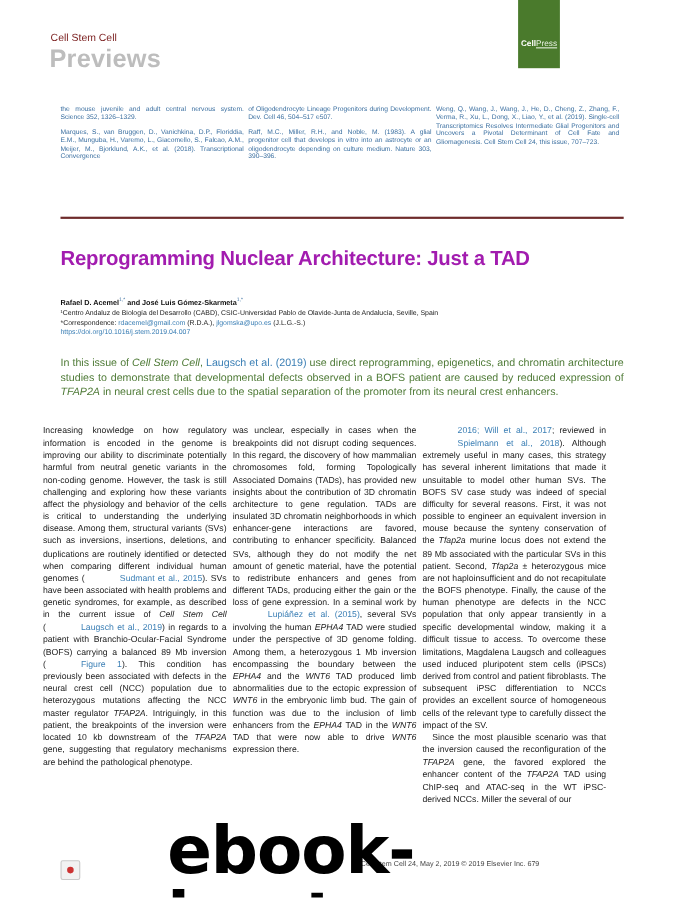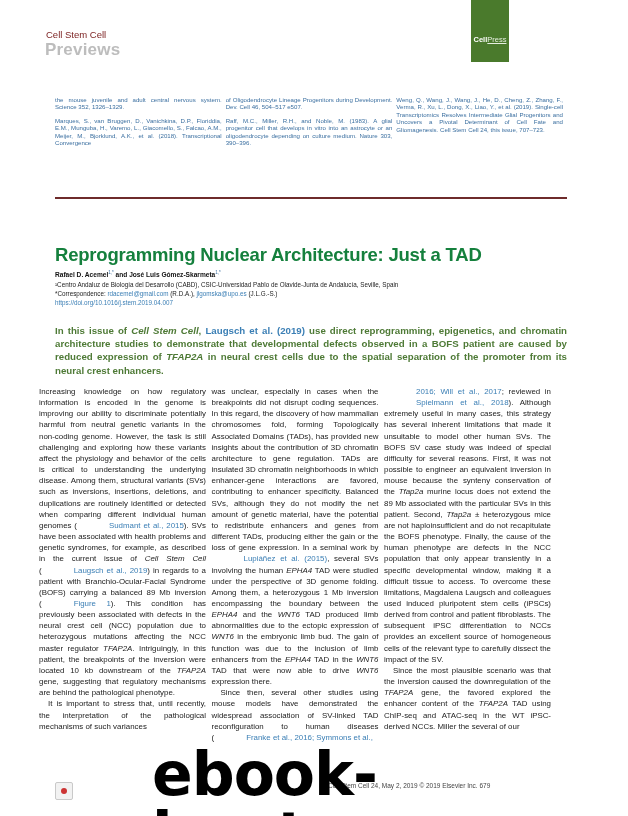--- a/index.html
+++ b/index.html
@@ -1,38 +1,38 @@
 <!DOCTYPE html>
 <html><head>
 <meta charset="utf-8">
 <style>
   html, body { margin: 0; padding: 0; background: #ffffff; }
   body { width: 628px; height: 816px; position: relative; overflow: hidden;
          font-family: "Liberation Sans", sans-serif; color: #222; }
   .journal-name { position: absolute; left: 46px; top: 29px; font-size: 9.5px; color: #7a1e1e; }
-  .section-name { position: absolute; left: 45px; top: 40px; font-size: 17px; font-weight: bold; color: #bdbdbd; letter-spacing: 0.2px; }
+  .section-name { position: absolute; left: 45px; top: 40px; font-size: 23px; font-weight: bold; color: #bdbdbd; letter-spacing: 0.2px; }
   .cellpress { position: absolute; left: 471px; top: 0; width: 38px; height: 62px; background: #4a7a2c;
                display: flex; align-items: flex-end; justify-content: center; padding-bottom: 18px; box-sizing: border-box; }
   .cellpress span { color: #fff; font-size: 7.5px; font-weight: bold; }
   .cellpress span.light { font-weight: normal; color: #e6efe0; text-decoration: underline; }
 
   .refs { position: absolute; top: 96px; left: 55px; width: 512px; display: flex; gap: 0; }
   .ref-col { width: 170px; margin-right: 4px; font-size: 6.1px; line-height: 7.4px; color: #3b6fa0; text-align: justify; }
   .ref-col p { margin: 0 0 6px 0; }
 
   .rule { position: absolute; left: 55px; top: 197px; width: 512px; height: 2px; background: #6e2b2b; }
 
-  .title { position: absolute; left: 55px; top: 244px; font-size: 18.5px; font-weight: bold; color: #15803d; letter-spacing: -0.2px; }
+  .title { position: absolute; left: 55px; top: 224px; font-size: 18.5px; font-weight: bold; color: #a21caf; letter-spacing: -0.2px; }
   .authors { position: absolute; left: 55px; top: 270px; font-size: 6.6px; color: #111; font-weight: bold; }
   .authors sup { color: #3b6fa0; font-size: 4.5px; font-weight: normal; }
   .affil { position: absolute; left: 55px; top: 280px; font-size: 6.3px; color: #222; line-height: 9px; }
   .affil .link { color: #3b7fb5; }
 
   .abstract { position: absolute; left: 55px; top: 324px; width: 512px; font-size: 9.7px; line-height: 13.2px;
-              color: #4e7a36; text-align: justify; font-weight: bold; }
+              color: #4e7a36; text-align: justify; font-weight: normal; }
   .abstract .ref { color: #3b7fb5; }
   .abstract i { font-style: italic; }
 
   .body-cols { position: absolute; top: 386px; left: 39px; width: 512px; display: flex; justify-content: space-between; }
   .col { width: 167px; font-size: 7.9px; line-height: 11.15px; color: #222; text-align: justify; hyphens: manual; }
   .col p { margin: 0; }
   .col .indent { text-indent: 9px; }
   .col .ref { color: #3b7fb5; padding-left: 32px; }
 
   .badge { position: absolute; left: 55px; top: 782px; width: 16px; height: 16px; border: 1px solid #c9c9c9; border-radius: 2px;
@@ -83,29 +83,27 @@
   <div class="link">https://doi.org/10.1016/j.stem.2019.04.007</div>
 </div>
 
 <div class="abstract">
   <span>In this issue of </span><i>Cell Stem Cell</i><span>, </span><span class="ref">Laugsch et al. (2019)</span><span> use direct reprogramming, epigenetics, and chromatin architecture studies to demonstrate that developmental defects observed in a BOFS patient are caused by reduced expression of </span><i>TFAP2A</i><span> in neural crest cells due to the spatial separation of the promoter from its neural crest enhancers.</span>
 </div>
 
 <div class="body-cols">
   <div class="col">
     <p><span>Increasing knowledge on how regulatory information is encoded in the genome is improving our ability to discriminate potentially harmful from neutral genetic variants in the non-coding genome. However, the task is still challenging and exploring how these variants affect the physiology and behavior of the cells is critical to understanding the underlying disease. Among them, structural variants (SVs) such as inversions, insertions, deletions, and duplications are routinely identified or detected when comparing different individual human genomes (</span><span class="ref">Sudmant et al., 2015</span><span>). SVs have been associated with health problems and genetic syndromes, for example, as described in the current issue of </span><i>Cell Stem Cell</i><span> (</span><span class="ref">Laugsch et al., 2019</span><span>) in regards to a patient with Branchio-Ocular-Facial Syndrome (BOFS) carrying a balanced 89 Mb inversion (</span><span class="ref">Figure 1</span><span>). This condition has previously been associated with defects in the neural crest cell (NCC) population due to heterozygous mutations affecting the NCC master regulator </span><i>TFAP2A</i><span>. Intriguingly, in this patient, the breakpoints of the inversion were located 10 kb downstream of the </span><i>TFAP2A</i><span> gene, suggesting that regulatory mechanisms are behind the pathological phenotype.</span></p>
-    <p class="indent">It is important to stress that, until recently, the interpretation of the pathological mechanisms of such variances</p>
   </div>
   <div class="col">
     <p><span>was unclear, especially in cases when the breakpoints did not disrupt coding sequences. In this regard, the discovery of how mammalian chromosomes fold, forming Topologically Associated Domains (TADs), has provided new insights about the contribution of 3D chromatin architecture to gene regulation. TADs are insulated 3D chromatin neighborhoods in which enhancer-gene interactions are favored, contributing to enhancer specificity. Balanced SVs, although they do not modify the net amount of genetic material, have the potential to redistribute enhancers and genes from different TADs, producing either the gain or the loss of gene expression. In a seminal work by </span><span class="ref">Lupiáñez et al. (2015)</span><span>, several SVs involving the human </span><i>EPHA4</i><span> TAD were studied under the perspective of 3D genome folding. Among them, a heterozygous 1 Mb inversion encompassing the boundary between the </span><i>EPHA4</i><span> and the </span><i>WNT6</i><span> TAD produced limb abnormalities due to the ectopic expression of </span><i>WNT6</i><span> in the embryonic limb bud. The gain of function was due to the inclusion of limb enhancers from the </span><i>EPHA4</i><span> TAD in the </span><i>WNT6</i><span> TAD that were now able to drive </span><i>WNT6</i><span> expression there.</span></p>
-    <p class="indent"><span>Since then, several other studies using mouse models have demonstrated the widespread association of SV-linked TAD reconfiguration to human diseases (</span><span class="ref">Franke et al., 2016; Symmons et al.,</span></p>
   </div>
   <div class="col">
     <p><span class="ref">2016; Will et al., 2017</span><span>; reviewed in </span><span class="ref">Spielmann et al., 2018</span><span>). Although extremely useful in many cases, this strategy has several inherent limitations that made it unsuitable to model other human SVs. The BOFS SV case study was indeed of special difficulty for several reasons. First, it was not possible to engineer an equivalent inversion in mouse because the synteny conservation of the </span><i>Tfap2a</i><span> murine locus does not extend the 89 Mb associated with the particular SVs in this patient. Second, </span><i>Tfap2a</i><span> ± heterozygous mice are not haploinsufficient and do not recapitulate the BOFS phenotype. Finally, the cause of the human phenotype are defects in the NCC population that only appear transiently in a specific developmental window, making it a difficult tissue to access. To overcome these limitations, Magdalena Laugsch and colleagues used induced pluripotent stem cells (iPSCs) derived from control and patient fibroblasts. The subsequent iPSC differentiation to NCCs provides an excellent source of homogeneous cells of the relevant type to carefully dissect the impact of the SV.</span></p>
-    <p class="indent"><span>Since the most plausible scenario was that the inversion caused the downregulation of the </span><i>TFAP2A</i><span> gene, the favored explored the enhancer content of the </span><i>TFAP2A</i><span> TAD using ChIP-seq and ATAC-seq in the WT iPSC-derived NCCs. Miller the several of our</span></p>
+    <p class="indent"><span>Since the most plausible scenario was that the inversion caused the reconfiguration of the </span><i>TFAP2A</i><span> gene, the favored explored the enhancer content of the </span><i>TFAP2A</i><span> TAD using ChIP-seq and ATAC-seq in the WT iPSC-derived NCCs. Miller the several of our</span></p>
   </div>
 </div>
 
 <div class="badge">
     <span></span>
   </div>
 <div class="footer">Cell Stem Cell 24, May 2, 2019 © 2019 Elsevier Inc. 679</div>
 
 <div class="watermark">ebook-hunter.org</div>
 

